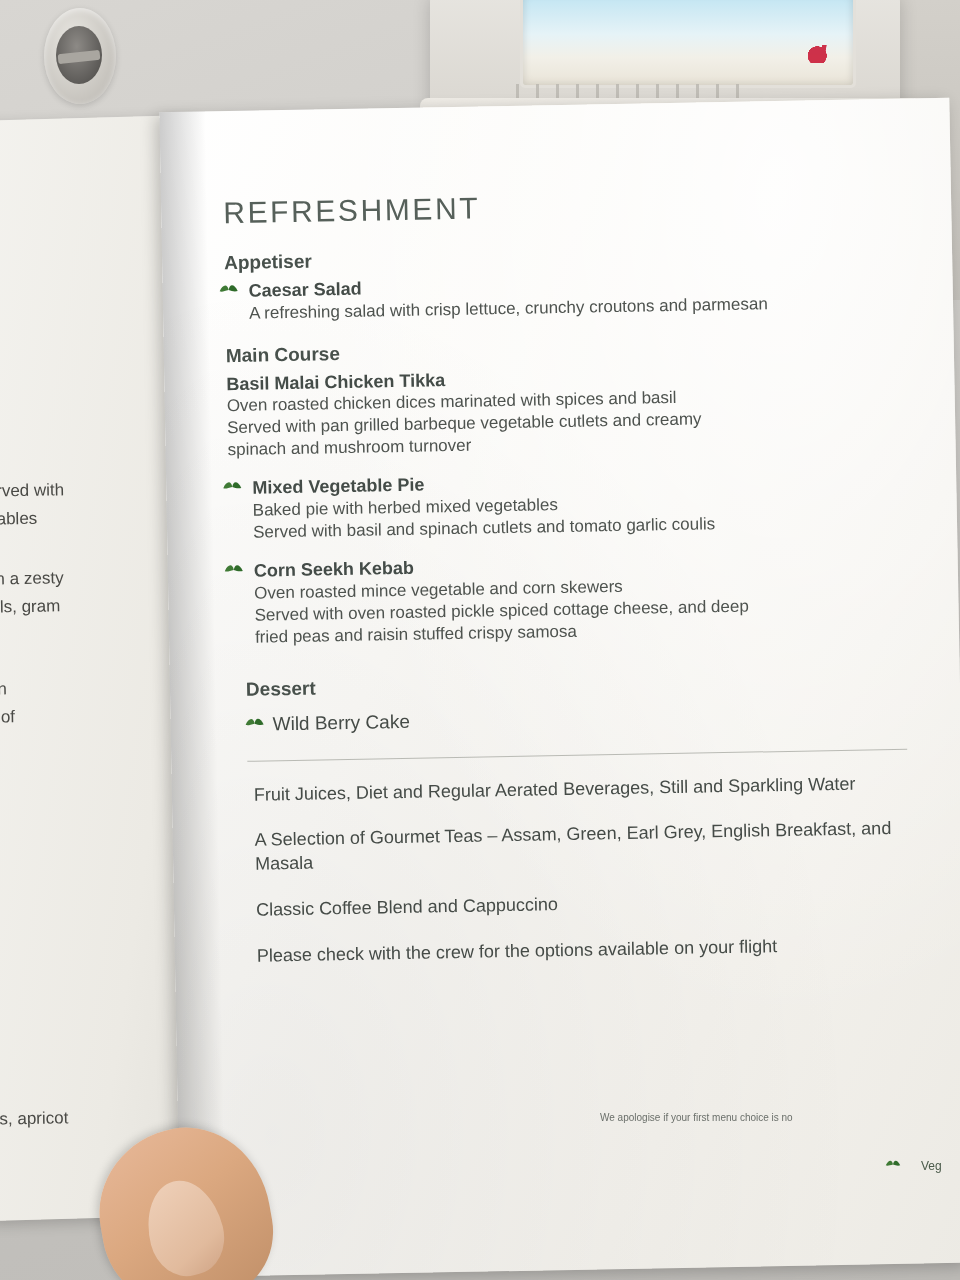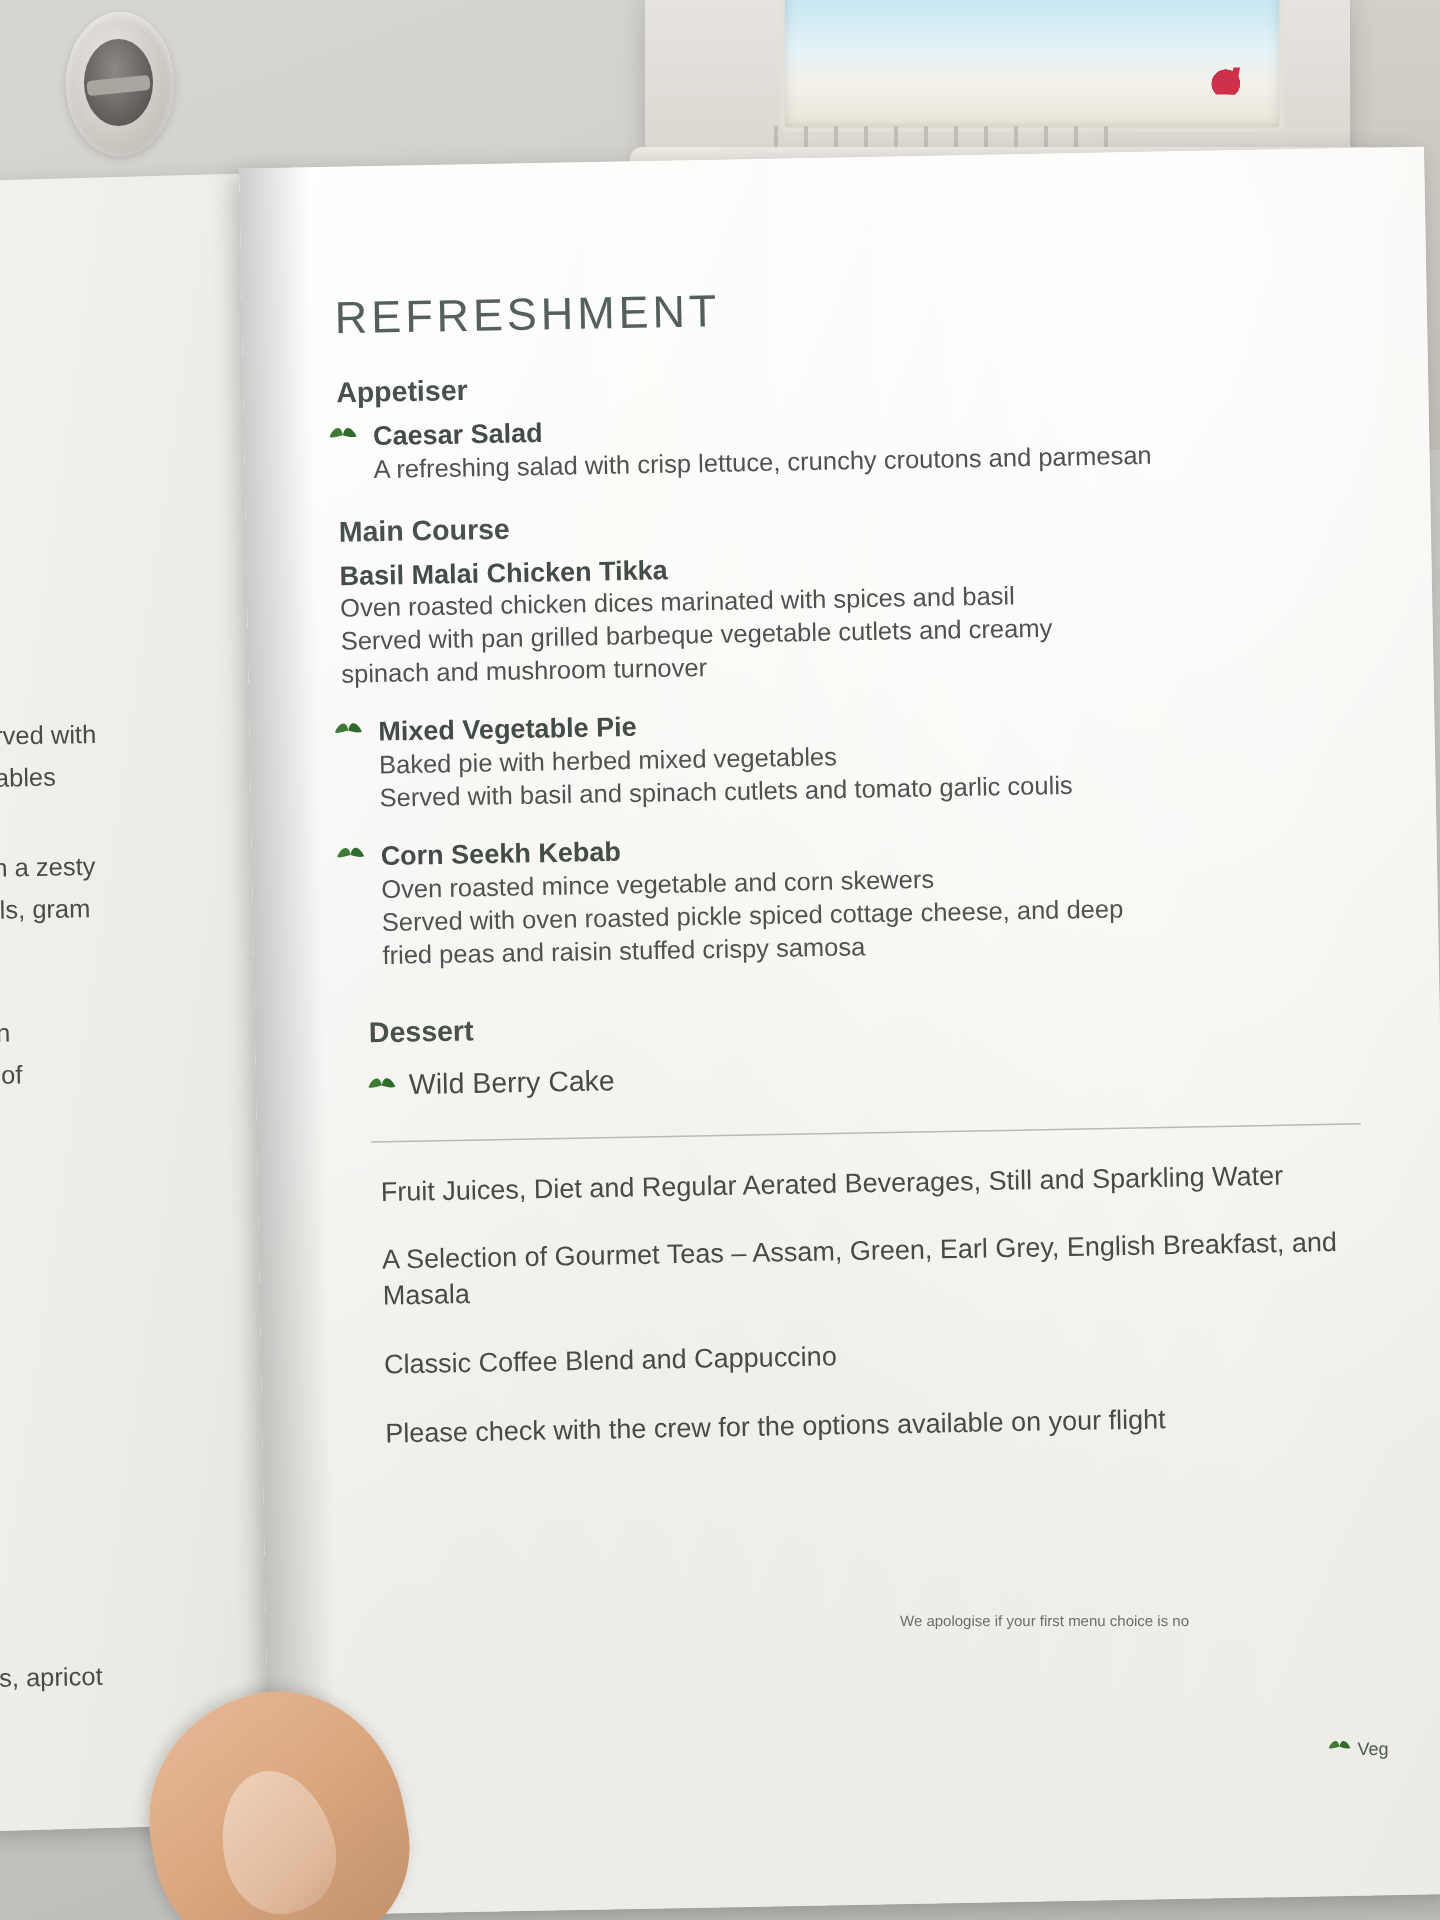--- a/index.html
+++ b/index.html
@@ -233,34 +233,34 @@
     font-size: 18px;
     color: #454b47;
     line-height: 1.32;
     margin-bottom: 22px;
     max-width: 650px;
   }
 
   .footnote {
     position: absolute;
     left: 600px;
-    top: 1076px;
+    top: 1112px;
     font-size: 10px;
     color: #6a6f6a;
     white-space: nowrap;
   }
   .footnote-veg {
     position: absolute;
     left: 885px;
     top: 1158px;
     font-size: 12px;
     color: #4a5a4a;
     display: flex;
     align-items: center;
-    gap: 4px;
+    gap: 20px;
   }
 
   
   .thumb {
     position: absolute;
     left: 100px;
     top: 1128px;
     width: 170px;
     height: 175px;
     background: linear-gradient(150deg, #e8b99a 0%, #dba880 45%, #c08f68 100%);

